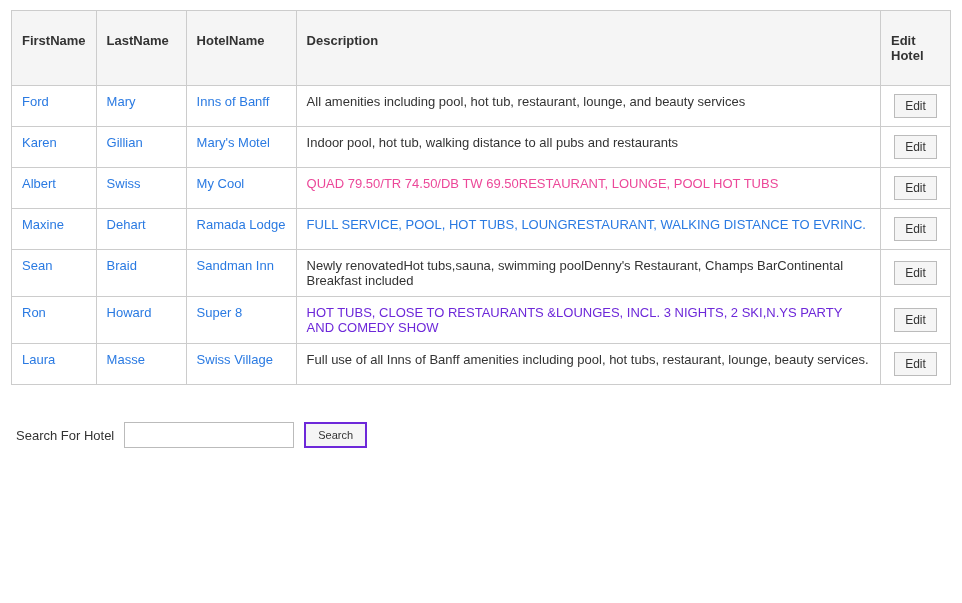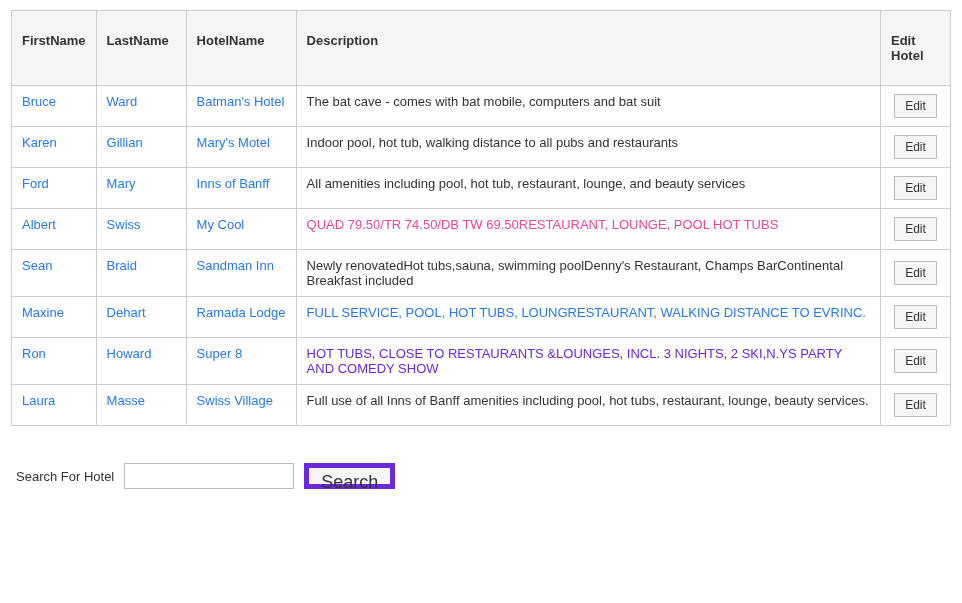--- a/index.html
+++ b/index.html
@@ -97,83 +97,76 @@
       border: 1px solid #bbb;
       padding: 4px 6px;
       font-size: 13px;
       width: 170px;
       height: 26px;
     }
 
     .search-btn {
       padding: 4px 12px;
       background: #f5f5f5;
-      border: 5px solid #6d28d9;
+      border: 2px solid #6d28d9;
       cursor: pointer;
-      font-size: 18px;
+      font-size: 11px;
       color: #333;
       height: 26px;
     }
   </style>
 </head>
 <body>
 
 <div class="table-container">
   <table>
     <thead>
       <tr>
         <th>FirstName</th>
         <th>LastName</th>
         <th>HotelName</th>
         <th>Description</th>
         <th style="white-space: pre-line;">Edit
 Hotel</th>
       </tr>
     </thead>
     <tbody id="table-body">
-    <tr>
-          <td class="firstname">Bruce</td>
-          <td class="lastname">Ward</td>
-          <td class="hotelname">Batman's Hotel</td>
-          <td class="description">The bat cave - comes with bat mobile, computers and bat suit</td>
+        <tr>
+          <td class="firstname">Ford</td>
+          <td class="lastname">Mary</td>
+          <td class="hotelname">Inns of Banff</td>
+          <td class="description">All amenities including pool, hot tub, restaurant, lounge, and beauty services</td>
           <td class="edit-col"><button class="edit-btn">Edit</button></td>
         </tr>
         <tr>
           <td class="firstname">Karen</td>
           <td class="lastname">Gillian</td>
           <td class="hotelname">Mary's Motel</td>
           <td class="description">Indoor pool, hot tub, walking distance to all pubs and restaurants</td>
           <td class="edit-col"><button class="edit-btn">Edit</button></td>
         </tr>
         <tr>
-          <td class="firstname">Ford</td>
-          <td class="lastname">Mary</td>
-          <td class="hotelname">Inns of Banff</td>
-          <td class="description">All amenities including pool, hot tub, restaurant, lounge, and beauty services</td>
-          <td class="edit-col"><button class="edit-btn">Edit</button></td>
-        </tr>
-        <tr>
           <td class="firstname">Albert</td>
           <td class="lastname">Swiss</td>
           <td class="hotelname">My Cool</td>
           <td class="description" style="color: #ec4899;">QUAD 79.50/TR 74.50/DB TW 69.50RESTAURANT, LOUNGE, POOL HOT TUBS</td>
           <td class="edit-col"><button class="edit-btn">Edit</button></td>
         </tr>
         <tr>
+          <td class="firstname">Maxine</td>
+          <td class="lastname">Dehart</td>
+          <td class="hotelname">Ramada Lodge</td>
+          <td class="description" style="color: rgb(42, 122, 226);">FULL SERVICE, POOL, HOT TUBS, LOUNGRESTAURANT, WALKING DISTANCE TO EVRINC.</td>
+          <td class="edit-col"><button class="edit-btn">Edit</button></td>
+        </tr>
+        <tr>
           <td class="firstname">Sean</td>
           <td class="lastname">Braid</td>
           <td class="hotelname">Sandman Inn</td>
           <td class="description">Newly renovatedHot tubs,sauna, swimming poolDenny's Restaurant, Champs BarContinental Breakfast included</td>
-          <td class="edit-col"><button class="edit-btn">Edit</button></td>
-        </tr>
-        <tr>
-          <td class="firstname">Maxine</td>
-          <td class="lastname">Dehart</td>
-          <td class="hotelname">Ramada Lodge</td>
-          <td class="description" style="color: rgb(42, 122, 226);">FULL SERVICE, POOL, HOT TUBS, LOUNGRESTAURANT, WALKING DISTANCE TO EVRINC.</td>
           <td class="edit-col"><button class="edit-btn">Edit</button></td>
         </tr>
         <tr>
           <td class="firstname">Ron</td>
           <td class="lastname">Howard</td>
           <td class="hotelname">Super 8</td>
           <td class="description" style="color: #6d28d9;">HOT TUBS, CLOSE TO RESTAURANTS &amp;LOUNGES, INCL. 3 NIGHTS, 2 SKI,N.YS PARTY AND COMEDY SHOW</td>
           <td class="edit-col"><button class="edit-btn">Edit</button></td>
         </tr>
         <tr>

